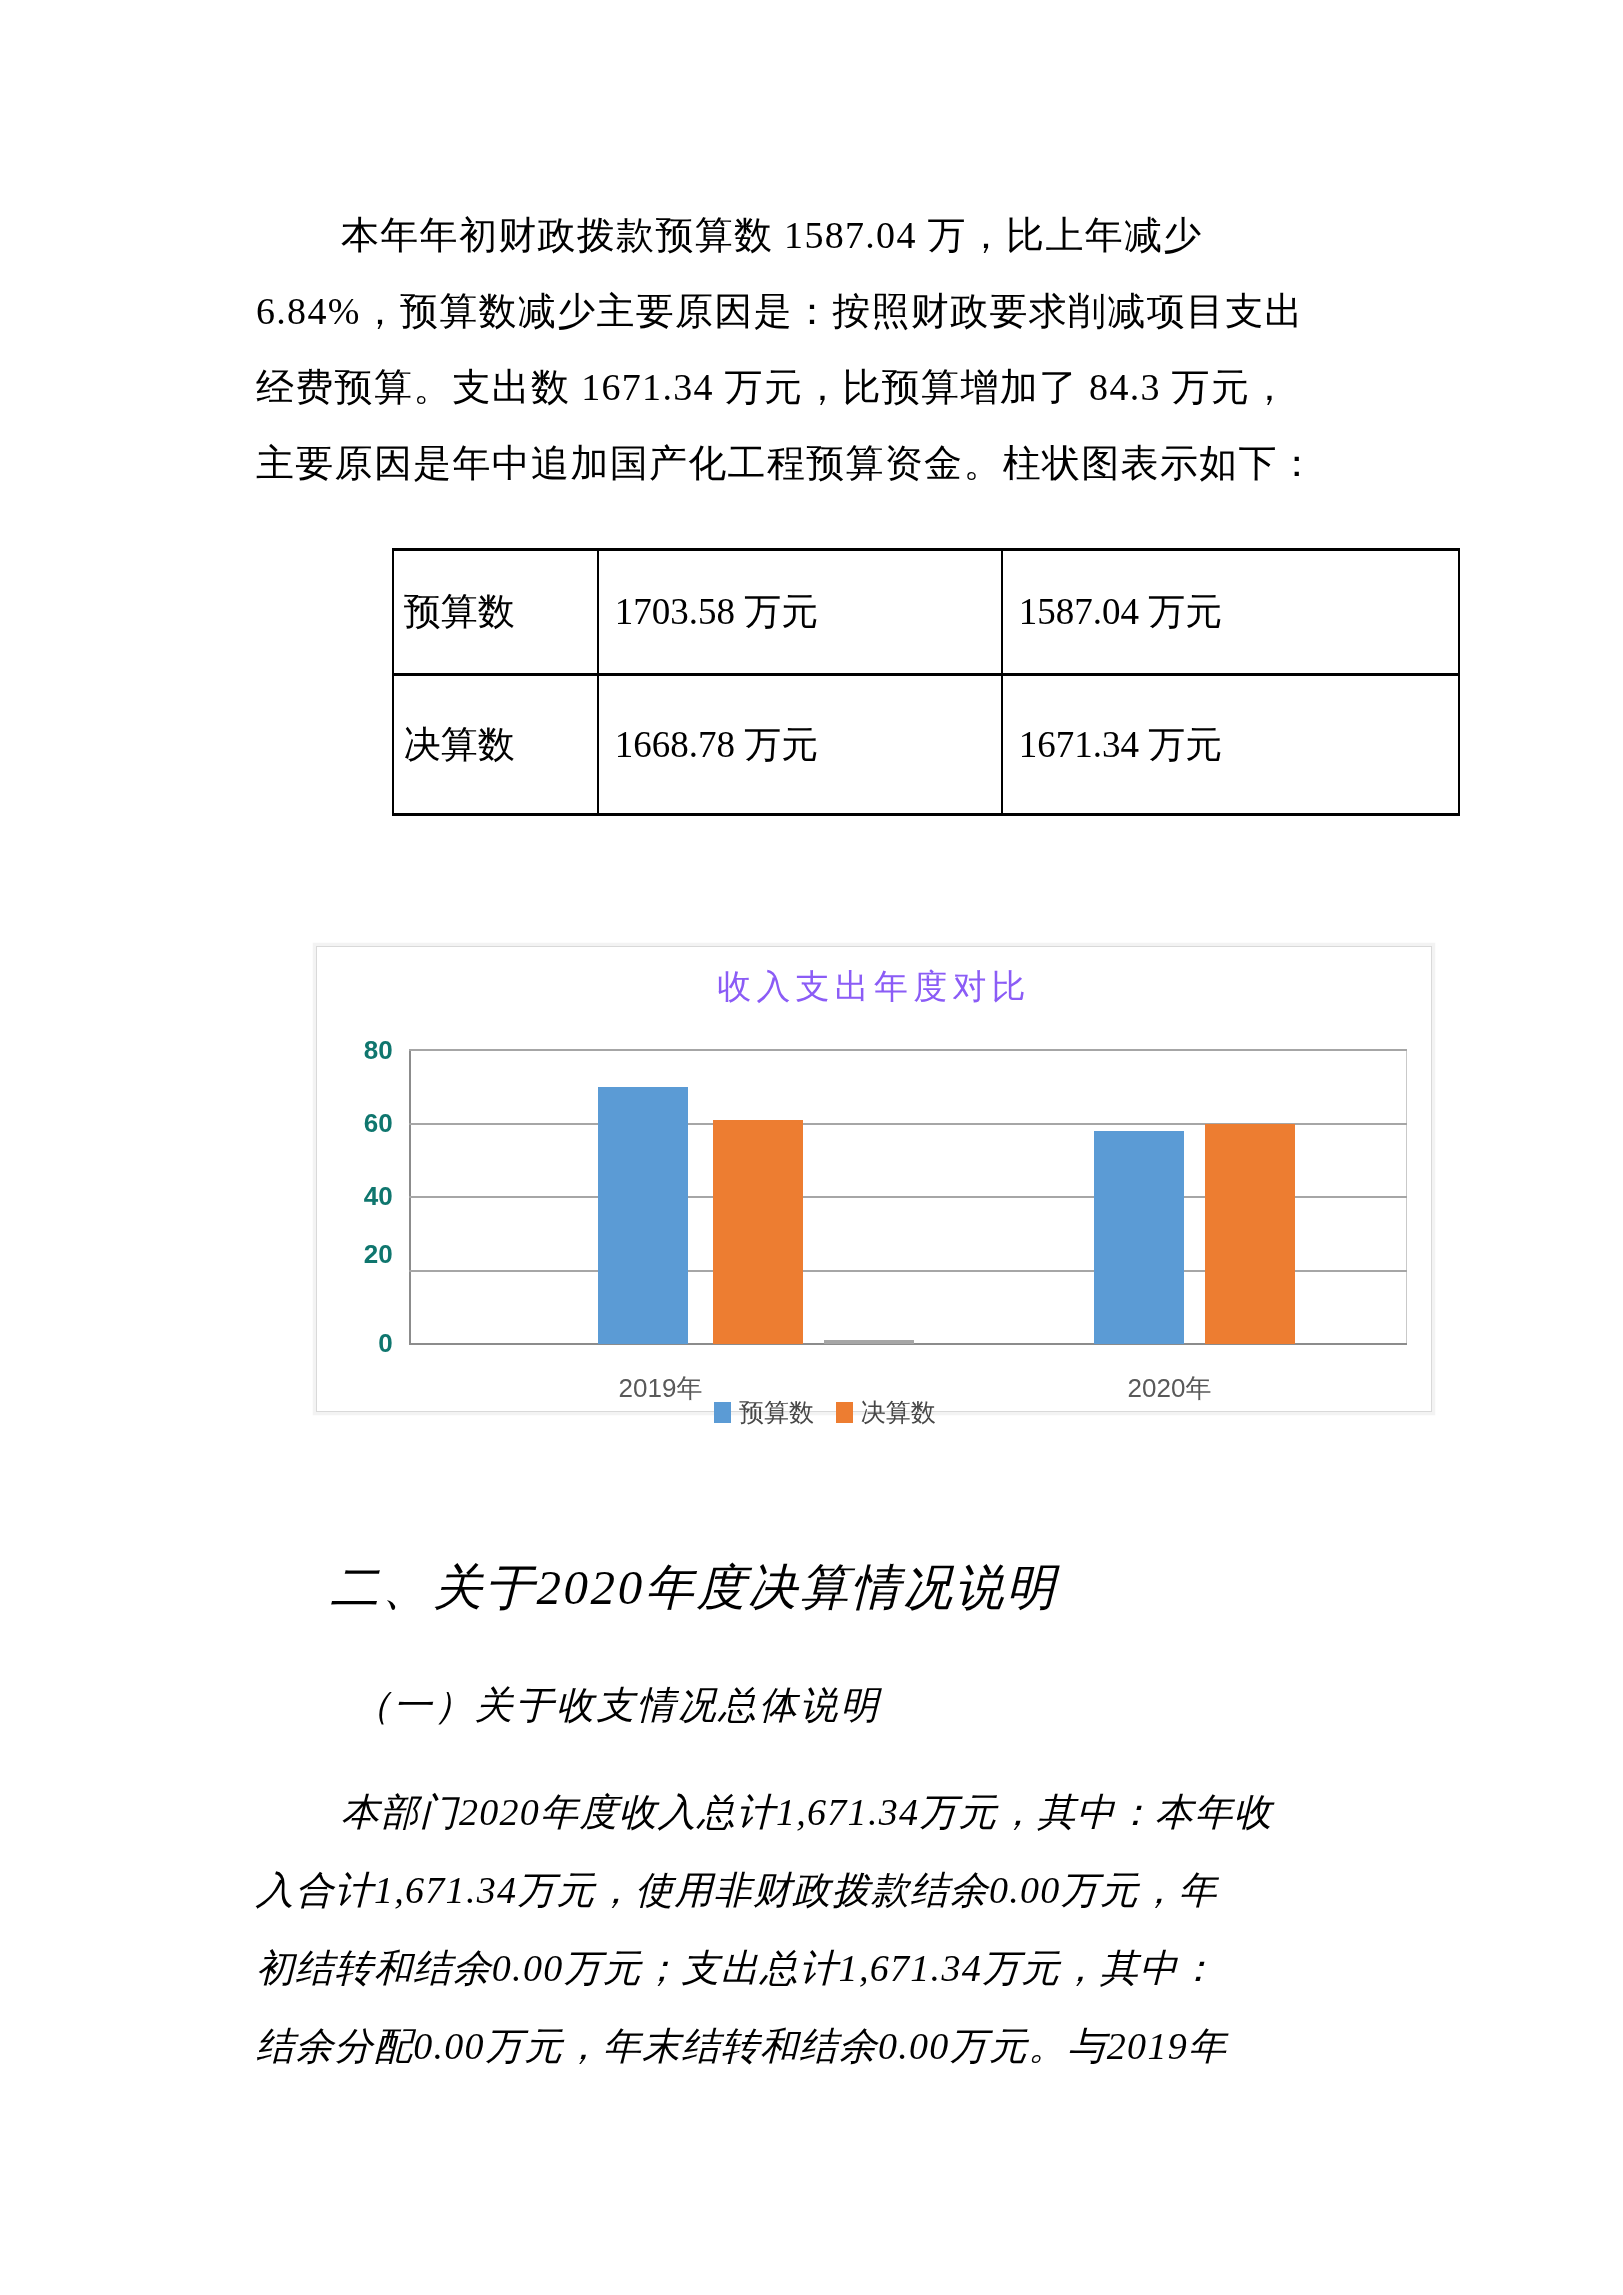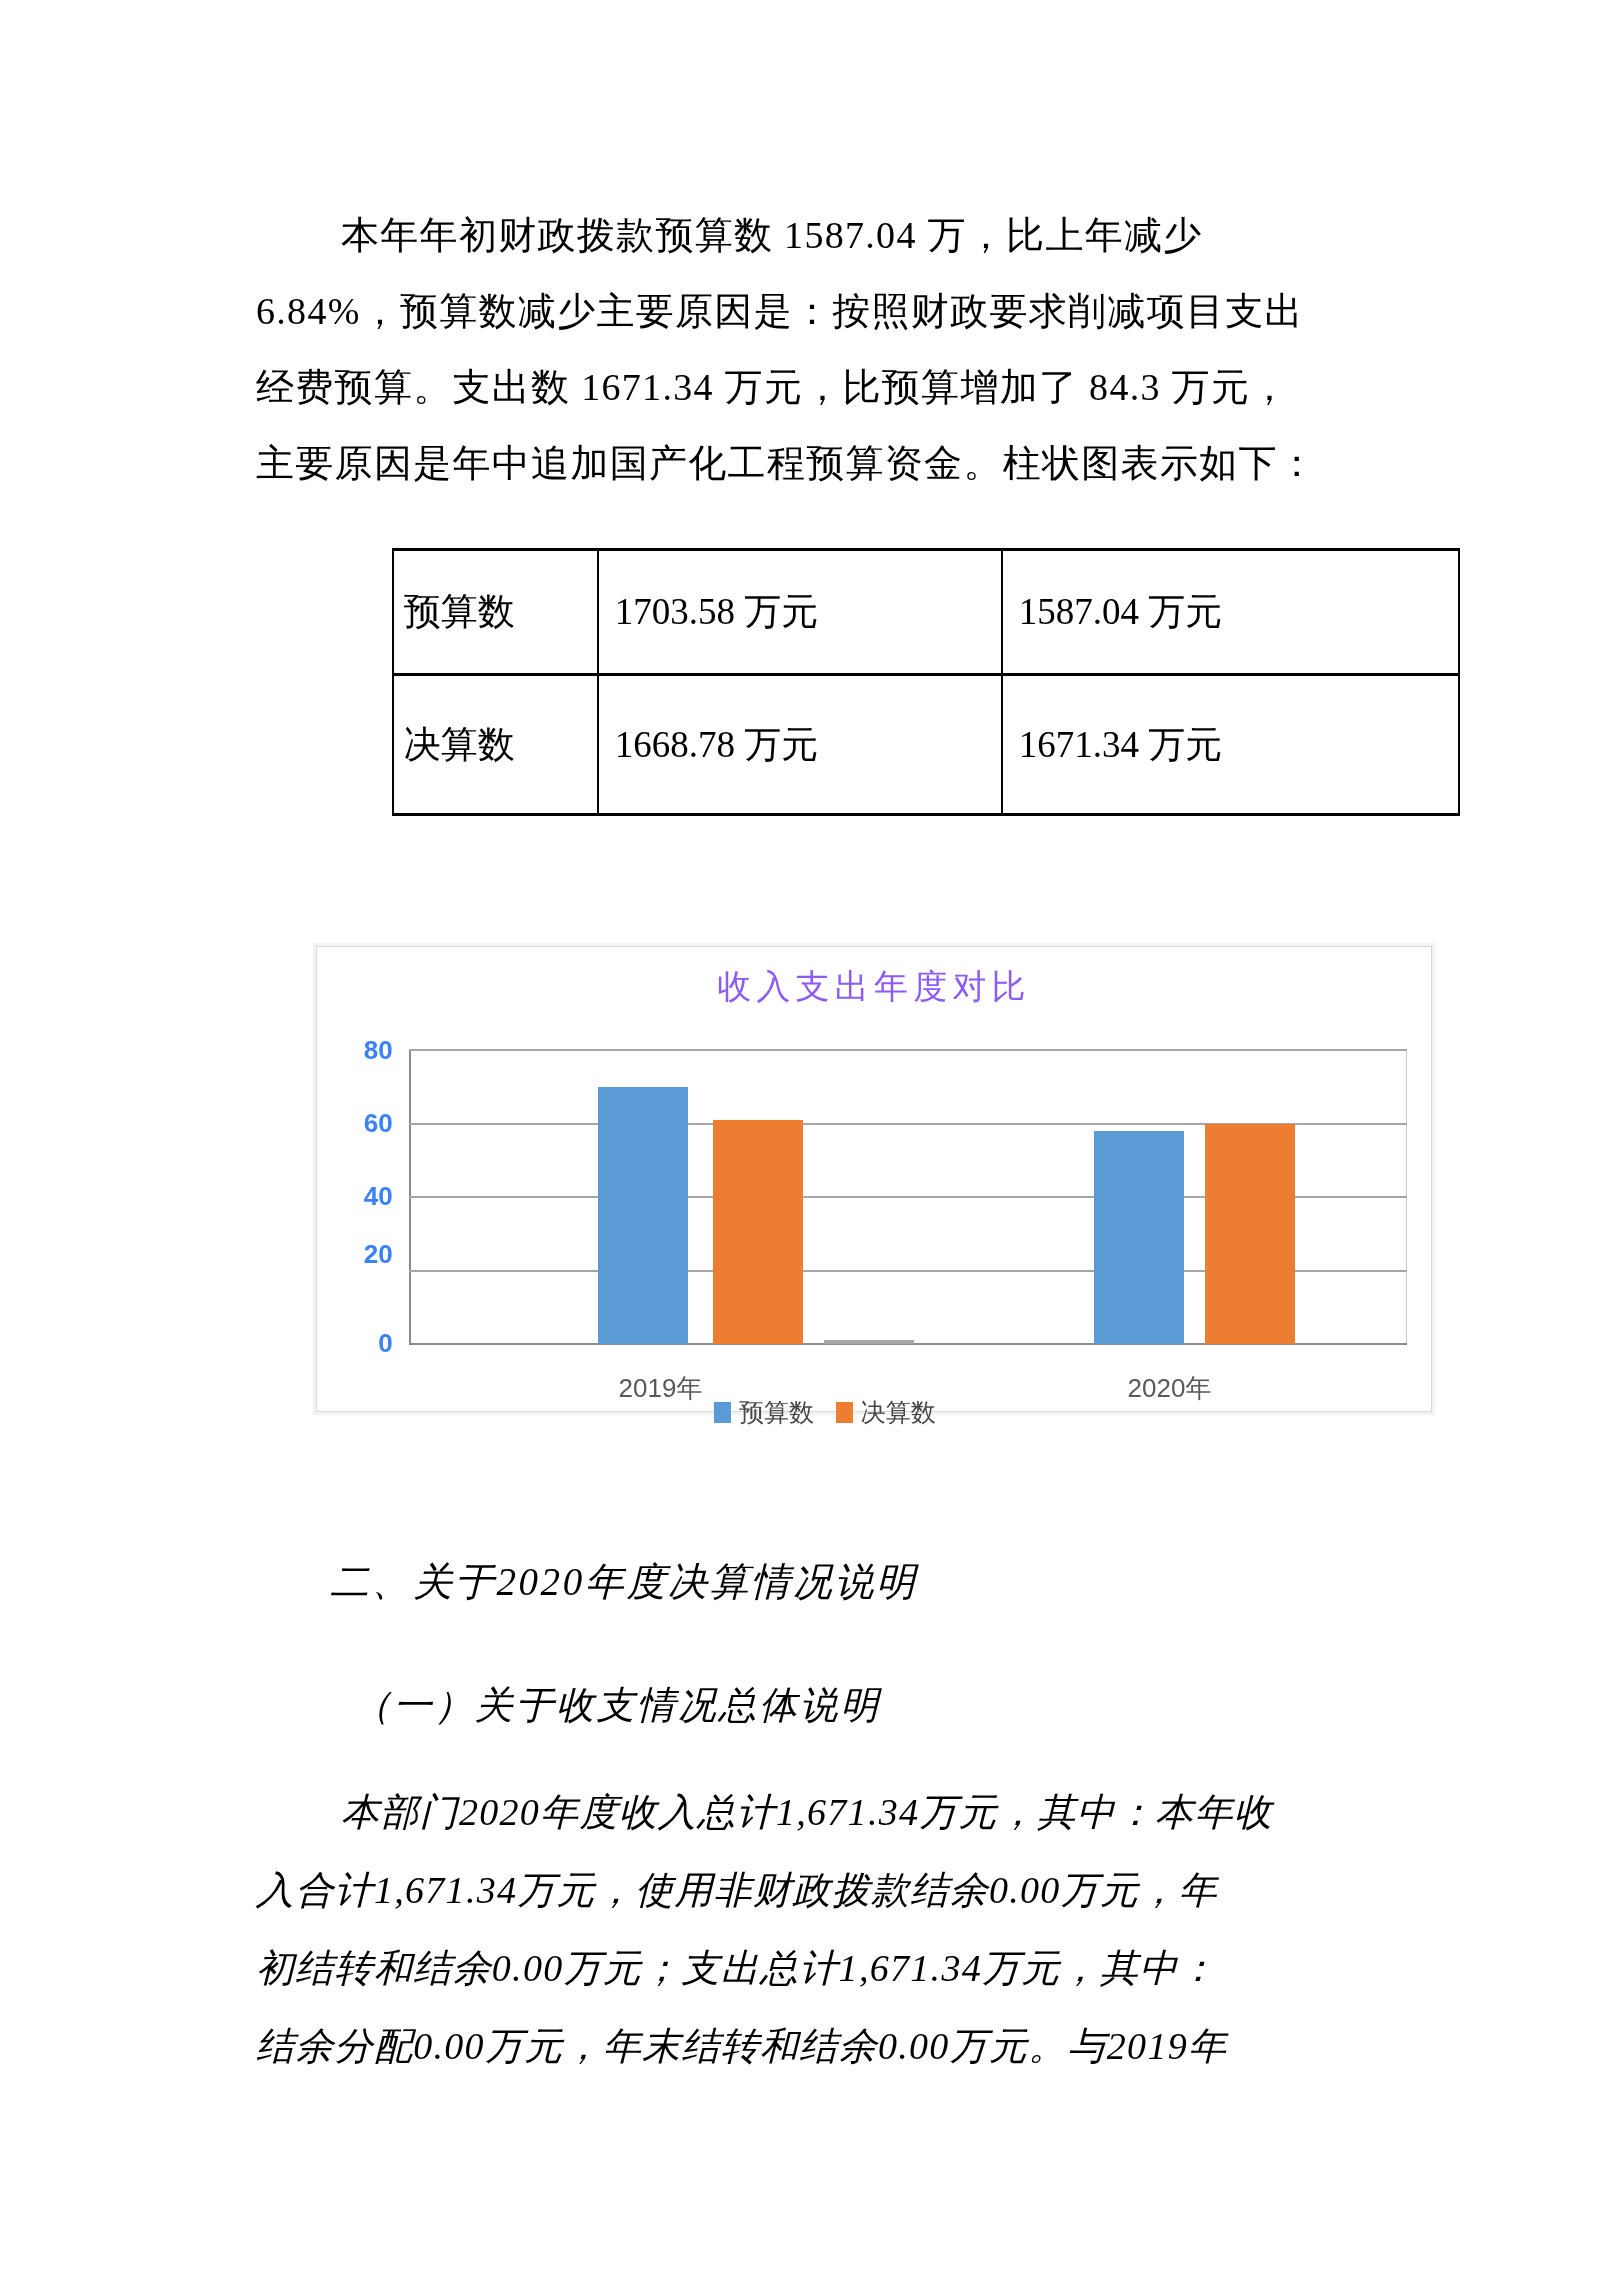--- a/index.html
+++ b/index.html
@@ -10,21 +10,21 @@
   .page{position:absolute;inset:0;background:#ffffff;}
 
   
   .para{position:absolute;left:256px;width:1160px;}
   .para .line{white-space:nowrap;}
   .para-intro{top:197px;font-size:38px;line-height:76px;letter-spacing:1.3px;}
   .para-summary{top:1773px;font-size:38px;line-height:78px;letter-spacing:1.3px;font-style:italic;}
   .line.indent{text-indent:85px;}
 
   
-  .heading-l1{position:absolute;left:330px;top:1555px;font-size:39px;font-style:italic;letter-spacing:2.6px;white-space:nowrap;}
+  .heading-l1{position:absolute;left:330px;top:1555px;font-size:49px;font-style:italic;letter-spacing:2.6px;white-space:nowrap;}
   .heading-l2{position:absolute;left:353px;top:1680px;font-size:38px;font-style:italic;letter-spacing:2.6px;white-space:nowrap;}
 
   
   table.cmp{position:absolute;left:392px;top:548px;width:1066px;border-collapse:collapse;table-layout:fixed;font-size:37px;}
   table.cmp td{
     border-top:3.9px solid #000;border-bottom:3.9px solid #000;
     border-left:2px solid #000;border-right:2px solid #000;
     vertical-align:middle;padding:0 0 0 15.7px;background:#fff;
   }
   table.cmp col.c1{width:205px;}
@@ -47,21 +47,21 @@
     font-size:34px;letter-spacing:5.2px;color:#8b5cf6;
   }
   .plot{position:absolute;left:92px;top:103px;width:998px;height:294px;}
   .gridline{position:absolute;left:0;right:0;height:2px;background:#a6a6a6;}
   .gridline.zero{background:#8c8c8c;}
   .axis-y{position:absolute;left:0;top:0;bottom:0;width:2px;background:#8c8c8c;}
   .plot-right{position:absolute;right:0;top:0;bottom:0;width:1.3px;background:#c9c9c9;}
   .bar{position:absolute;bottom:0;}
   .ytick{
     position:absolute;width:60px;text-align:right;font-size:26px;
-    font-weight:bold;color:#3b82f6;left:15.7px;
+    font-weight:bold;color:#0f766e;left:15.7px;
   }
   .cat-label{
     position:absolute;top:424px;width:157px;text-align:center;
     font-size:26px;color:#595959;
   }
   .cat-label.c0{left:265px;}
   .cat-label.c1{left:774px;}
   .legend{
     position:absolute;top:449px;left:0;right:98px;
     display:flex;justify-content:center;align-items:center;gap:22px;

